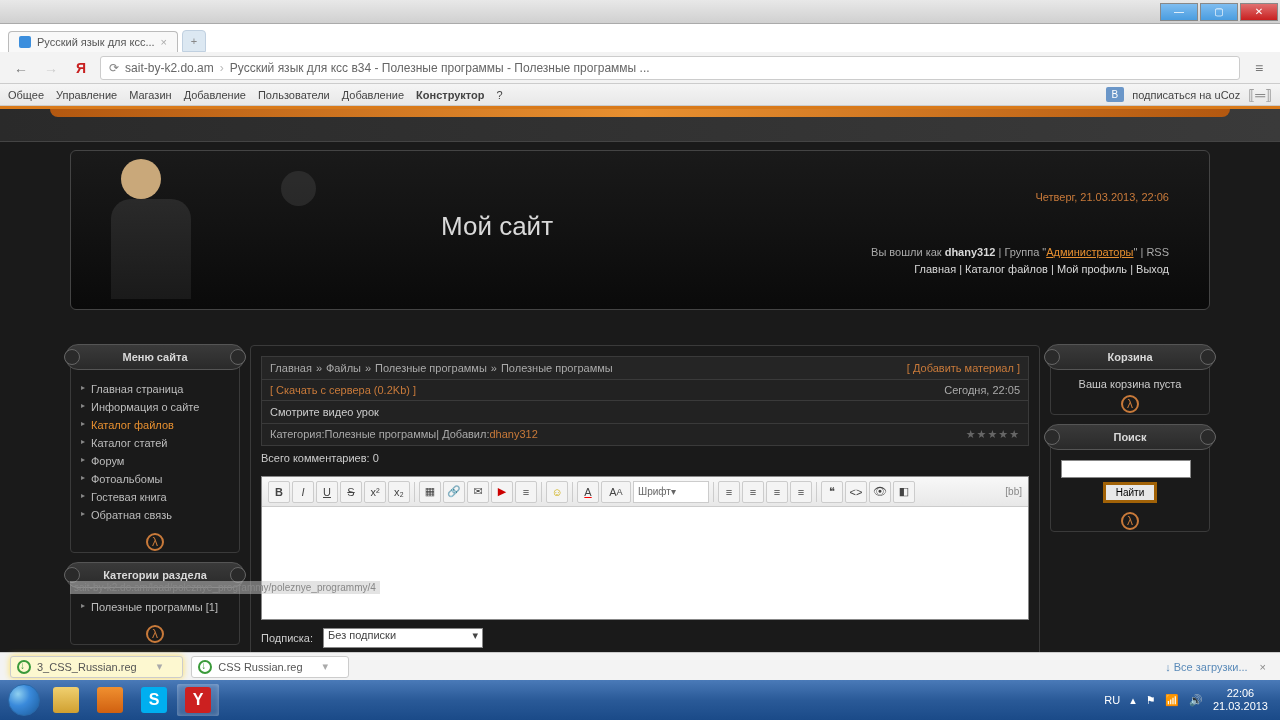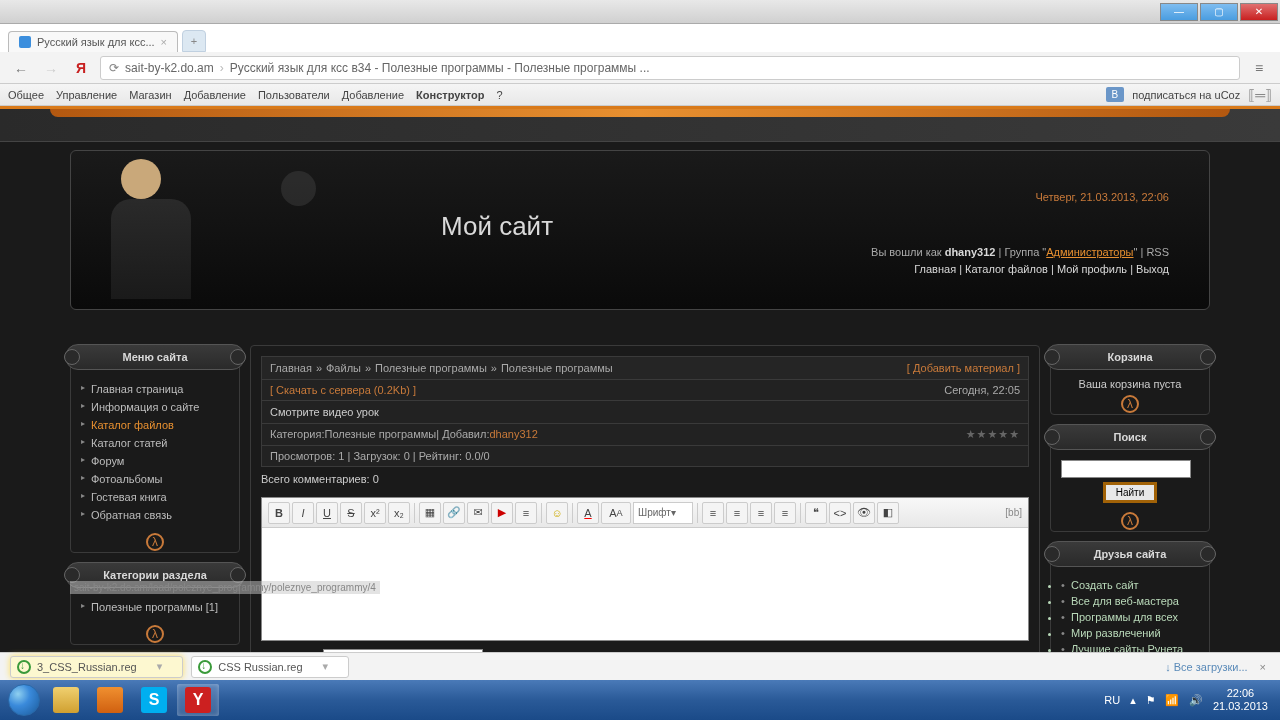--- a/index.html
+++ b/index.html
@@ -67,21 +67,21 @@
 .post-dl .time { margin-left:auto; }
 .post-body { background:#222; border:1px solid #3a3a3a; border-top:none; padding:5px 8px; color:#ccc; font-size:11px; }
 .post-meta { background:#222; border:1px solid #3a3a3a; border-top:none; padding:4px 8px; color:#aaa; font-size:11px; display:flex; }
 .post-meta .user { color:#c97a3a; }
 .post-meta .stars { margin-left:auto; color:#666; letter-spacing:1px; }
 .comments { padding:6px 0; color:#ccc; font-size:11px; }
 .editor-wrap { background:#fff; border:1px solid #888; margin-top:6px; }
 .toolbar { height:30px; background:linear-gradient(#f8f8f8,#e8e8e8); border-bottom:1px solid #ccc; display:flex; align-items:center; padding:0 6px; gap:2px; }
 .tb-btn { width:22px; height:22px; border:1px solid #ccc; background:#f4f4f4; display:flex; align-items:center; justify-content:center; font-size:11px; color:#444; cursor:pointer; border-radius:2px; }
 .tb-sep { width:1px; height:20px; background:#ccc; margin:0 2px; }
-.tb-font { width:60px; height:22px; border:1px solid #ccc; background:#fff; font-size:10px; padding:0 4px; display:flex; align-items:center; color:#666; }
+.tb-font { width:76px; height:22px; border:1px solid #ccc; background:#fff; font-size:10px; padding:0 4px; display:flex; align-items:center; color:#666; }
 .editor-area { height:112px; background:#fff; }
 .sub-row { display:flex; align-items:center; gap:10px; padding:8px 0 2px; color:#ccc; font-size:11px; }
 .sub-select { width:160px; height:20px; background:#fff; border:1px solid #888; font-size:11px; padding:0 4px; color:#444; }
 .search-input { width:130px; height:18px; background:#fff; border:1px solid #888; margin-bottom:4px; }
 .search-btn { padding:2px 10px; background:#e8e8e8; border:3px solid #a16207; font-size:10px; cursor:pointer; }
 .cart-text { color:#ccc; text-align:center; padding:4px; font-size:11px; }
 .friends li { padding:2px 0 2px 10px; color:#b9d9b9; font-size:11px; position:relative; cursor:pointer; }
 .friends li::before { content:'•'; position:absolute; left:0; color:#888; }
 .dlbar { position:absolute; left:0; right:0; bottom:40px; height:28px; background:#f3f3f3; border-top:1px solid #ccc; display:flex; align-items:center; padding:0 10px; gap:8px; font-size:11px; color:#555; }
 .dl-item { display:flex; align-items:center; gap:6px; padding:3px 20px 3px 6px; border:1px solid #ccc; border-radius:3px; background:#fff; cursor:pointer; }
@@ -227,23 +227,20 @@
         <span class="time">Сегодня, 22:05</span>
       </div>
       <div class="post-body">Смотрите видео урок</div>
       <div class="post-meta">
         <span>Категория: </span>
           <span>Полезные программы</span>
           <span> | Добавил: </span>
           <span class="user">dhany312</span>
         <span class="stars">★★★★★</span>
       </div>
-      <div class="post-meta">
-        <span>Просмотров: 1 | Загрузок: 0 | Рейтинг: 0.0/0</span>
-      </div>
       <div class="comments">Всего комментариев: 0</div>
 
       <div class="editor-wrap">
         <div class="toolbar">
           <div class="tb-btn">
               <b>B</b>
             </div>
           <div class="tb-btn">
               <i>I</i>
             </div>
@@ -298,36 +295,20 @@
       <div class="block">
         <div class="block-title">Поиск</div>
         <div class="block-body" style="text-align:center">
           <div class="search-input"></div>
           <button class="search-btn">Найти</button>
         </div>
         <div class="block-foot">
             <span class="lambda">λ</span>
           </div>
       </div>
-      <div class="block">
-        <div class="block-title">Друзья сайта</div>
-        <div class="block-body">
-          <ul class="friends">
-            <li>Создать сайт</li>
-            <li>Все для веб-мастера</li>
-            <li>Программы для всех</li>
-            <li>Мир развлечений</li>
-            <li>Лучшие сайты Рунета</li>
-            <li>Кулинарные рецепты</li>
-          </ul>
-        </div>
-        <div class="block-foot">
-            <span class="lambda">λ</span>
-          </div>
-      </div>
     </div>
   </div>
   <div class="status-hint">sait-by-k2.do.am/load/poleznye_programmy/poleznye_programmy/4</div>
 </div>
 
 <div class="dlbar">
   <div class="dl-item hl">
     <span class="dl-ico"></span>
     <span>3_CSS_Russian.reg</span>
     <span style="color:#aaa;margin-left:14px">▾</span>

